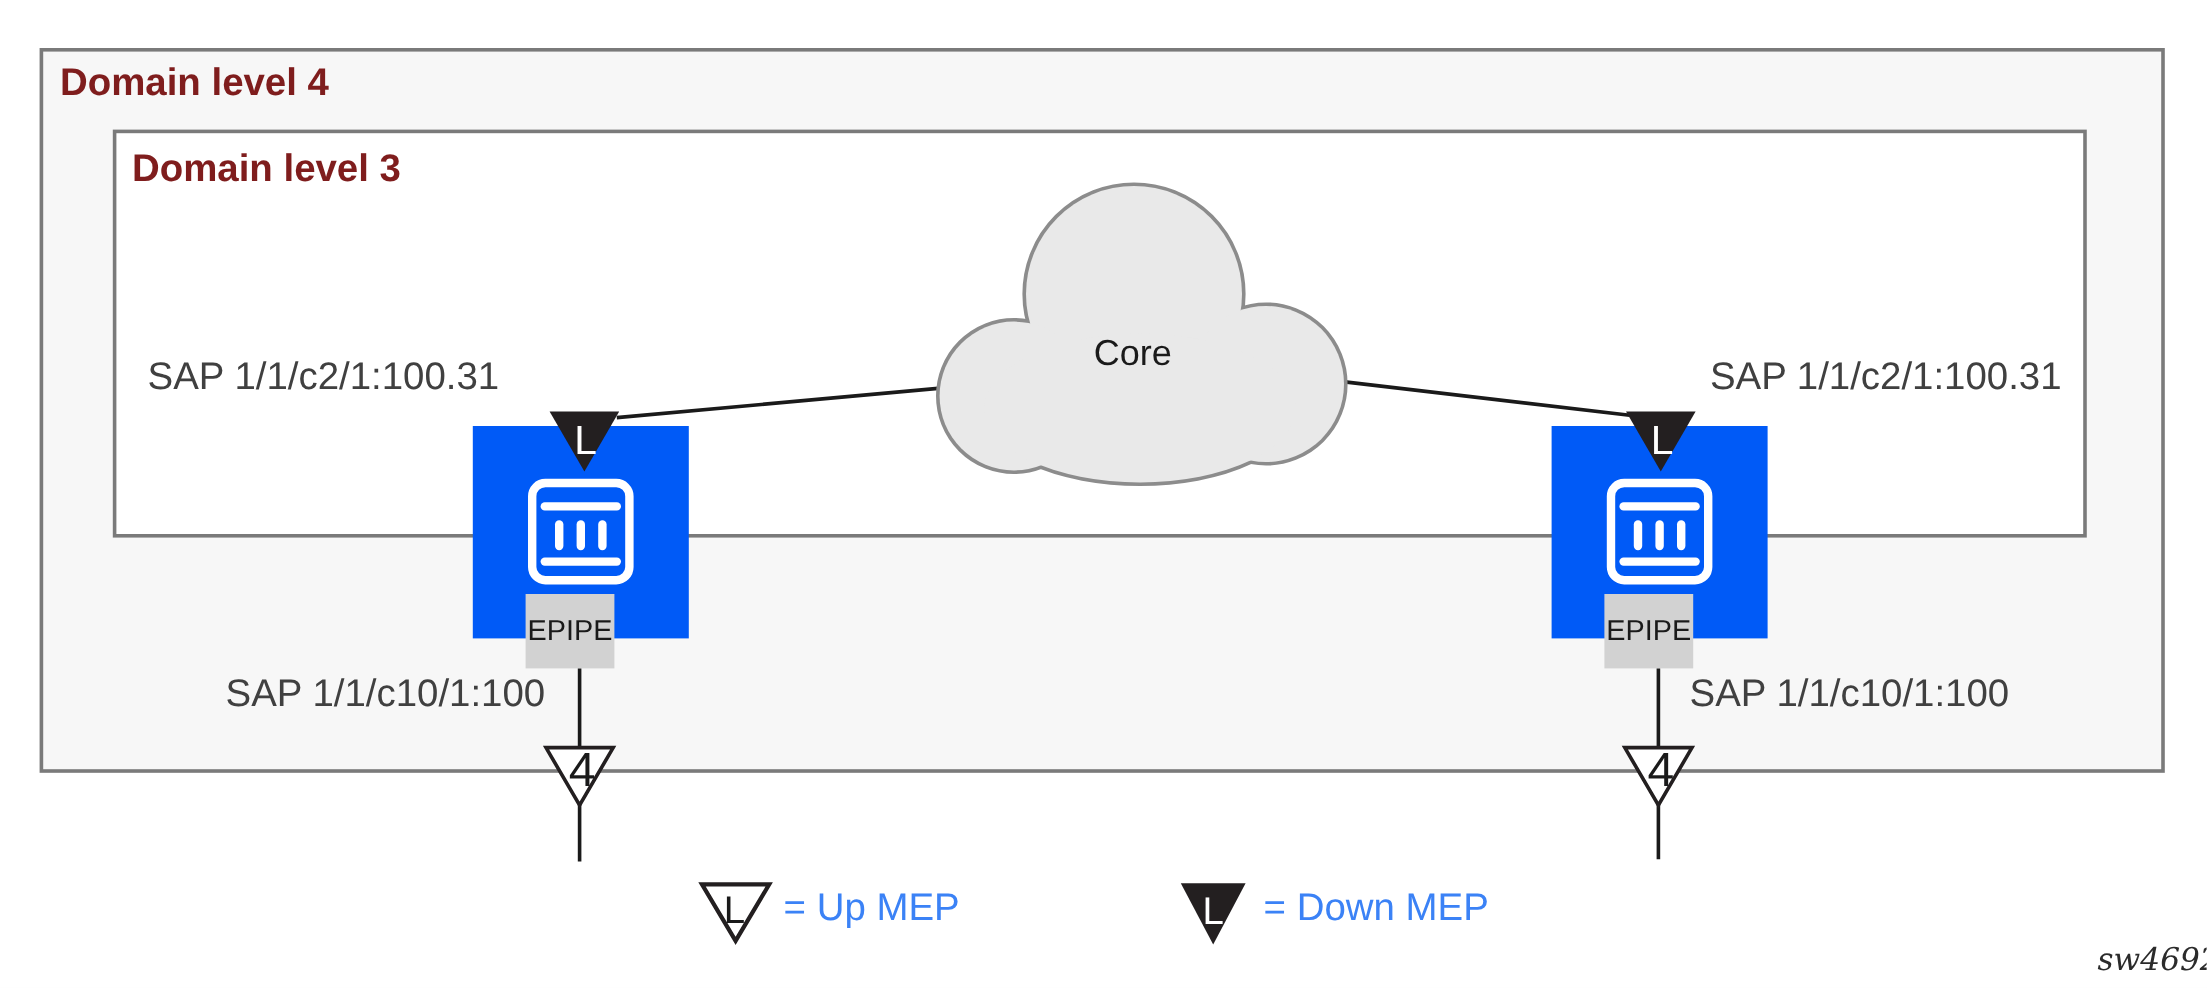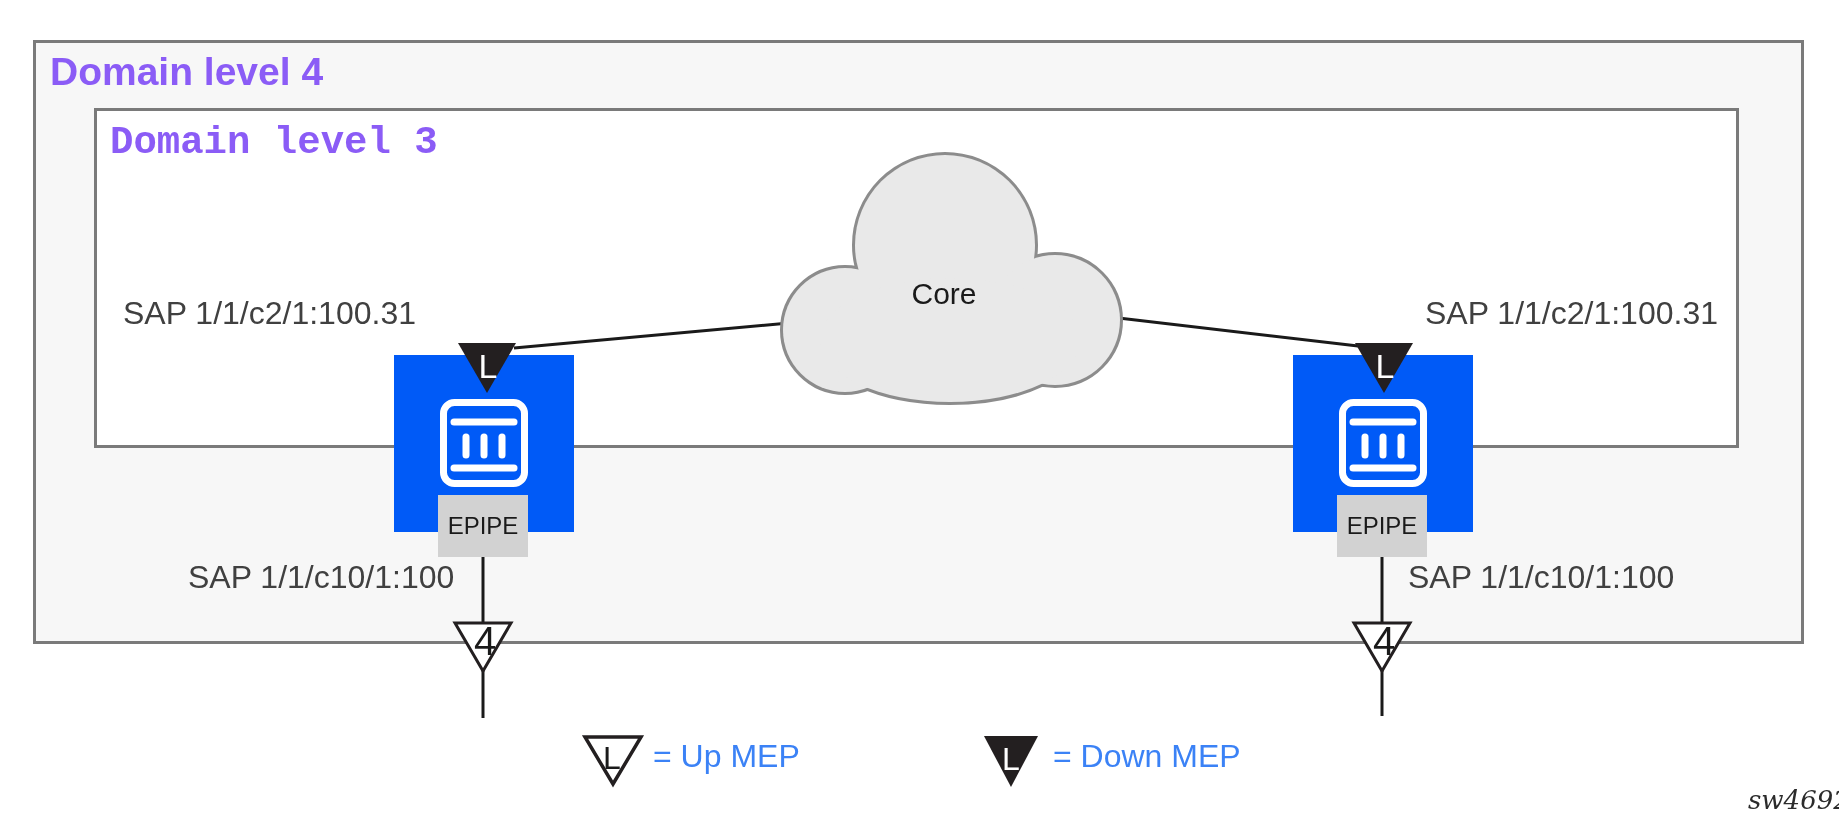--- a/index.html
+++ b/index.html
@@ -3,28 +3,28 @@
 <meta charset="utf-8">
 <style>
   html,body{margin:0;padding:0;background:#ffffff;}
   .canvas{
     position:relative;width:1839px;height:823px;background:#ffffff;overflow:hidden;
     font-family:"Liberation Sans","DejaVu Sans",sans-serif;color:#1a1a1a;
   }
   .domain-box{position:absolute;border:3px solid #7a7a7a;box-sizing:border-box;}
   .outer-domain{left:33px;top:40px;width:1771px;height:604px;background:#f7f7f7;}
   .inner-domain{left:94px;top:108px;width:1645px;height:340px;background:#ffffff;}
-  .domain-label{position:absolute;font-size:39px;font-weight:bold;color:#8b5cf6;line-height:1;white-space:nowrap;}
+  .domain-label{position:absolute;font-size:32px;font-weight:bold;color:#7f1d1d;line-height:1;white-space:nowrap;}
   .lbl-domain4{left:50px;top:52px;}
-  .lbl-domain3{left:110px;top:124px;font-family:Liberation Mono, monospace;}
+  .lbl-domain3{left:110px;top:124px;}
   .node{position:absolute;width:180px;height:177px;background:#005af7;top:355px;}
   .node-left{left:394px;}
   .node-right{left:1293px;}
   .node-icon{position:absolute;left:45px;top:43px;}
-  .epipe{position:absolute;width:90px;height:62px;background:#d2d2d2;top:495px;
+  .epipe{position:absolute;width:74px;height:62px;background:#d2d2d2;top:495px;
          display:flex;align-items:center;justify-content:center;font-size:24px;color:#1a1a1a;}
   .epipe-left{left:438px;}
   .epipe-right{left:1337px;}
   .sap-label{position:absolute;font-size:32px;line-height:1;white-space:nowrap;color:#404040;}
   .sap-left-top{left:123px;top:297px;}
   .sap-right-top{left:1425px;top:297px;}
   .sap-left-bottom{left:188px;top:561px;}
   .sap-right-bottom{left:1408px;top:561px;}
   .legend-text{position:absolute;font-size:32px;line-height:1;white-space:nowrap;color:#3b82f6;}
   .legend-up-text{left:653px;top:740px;}

